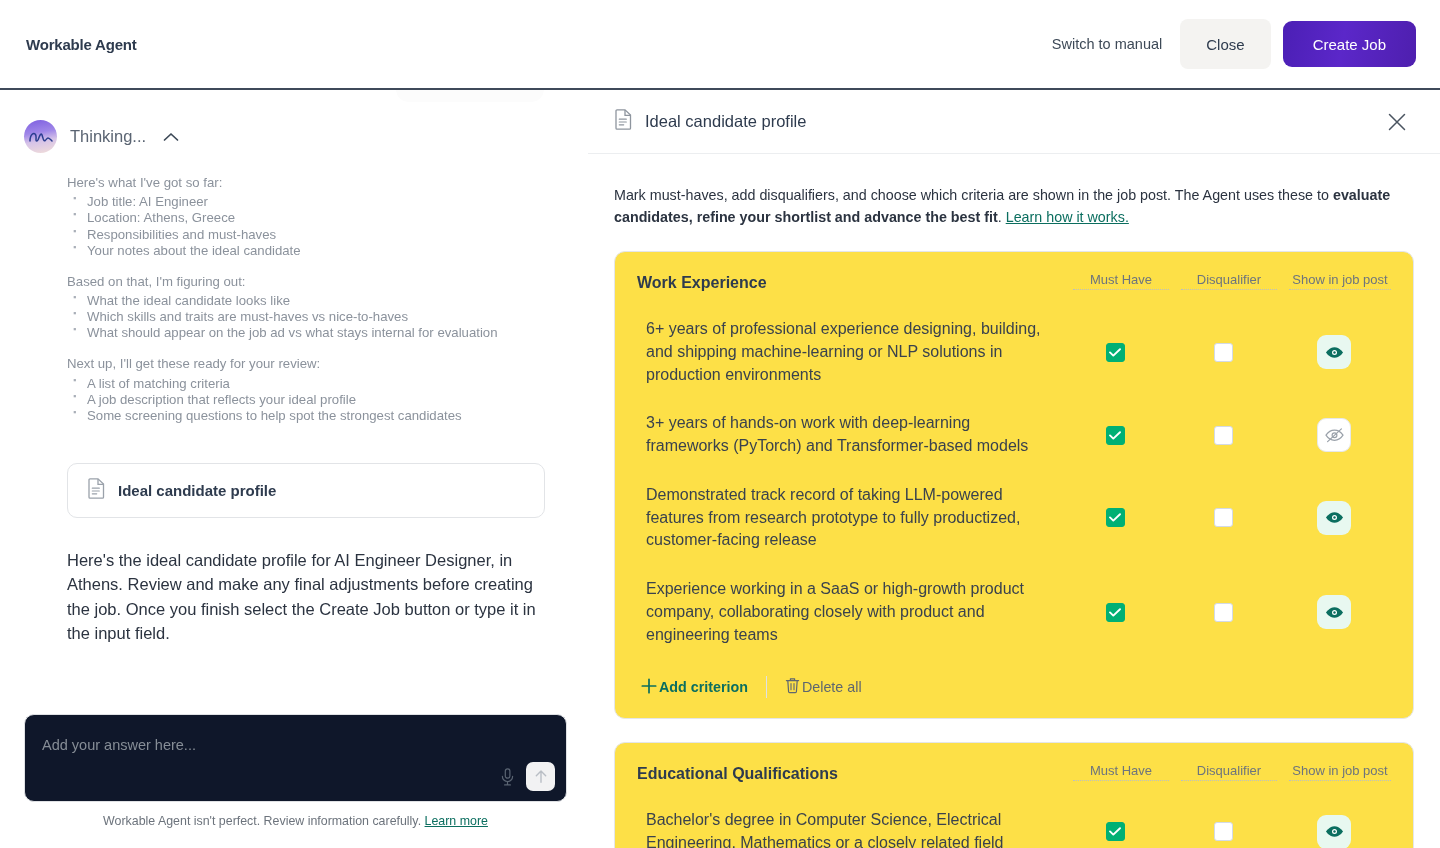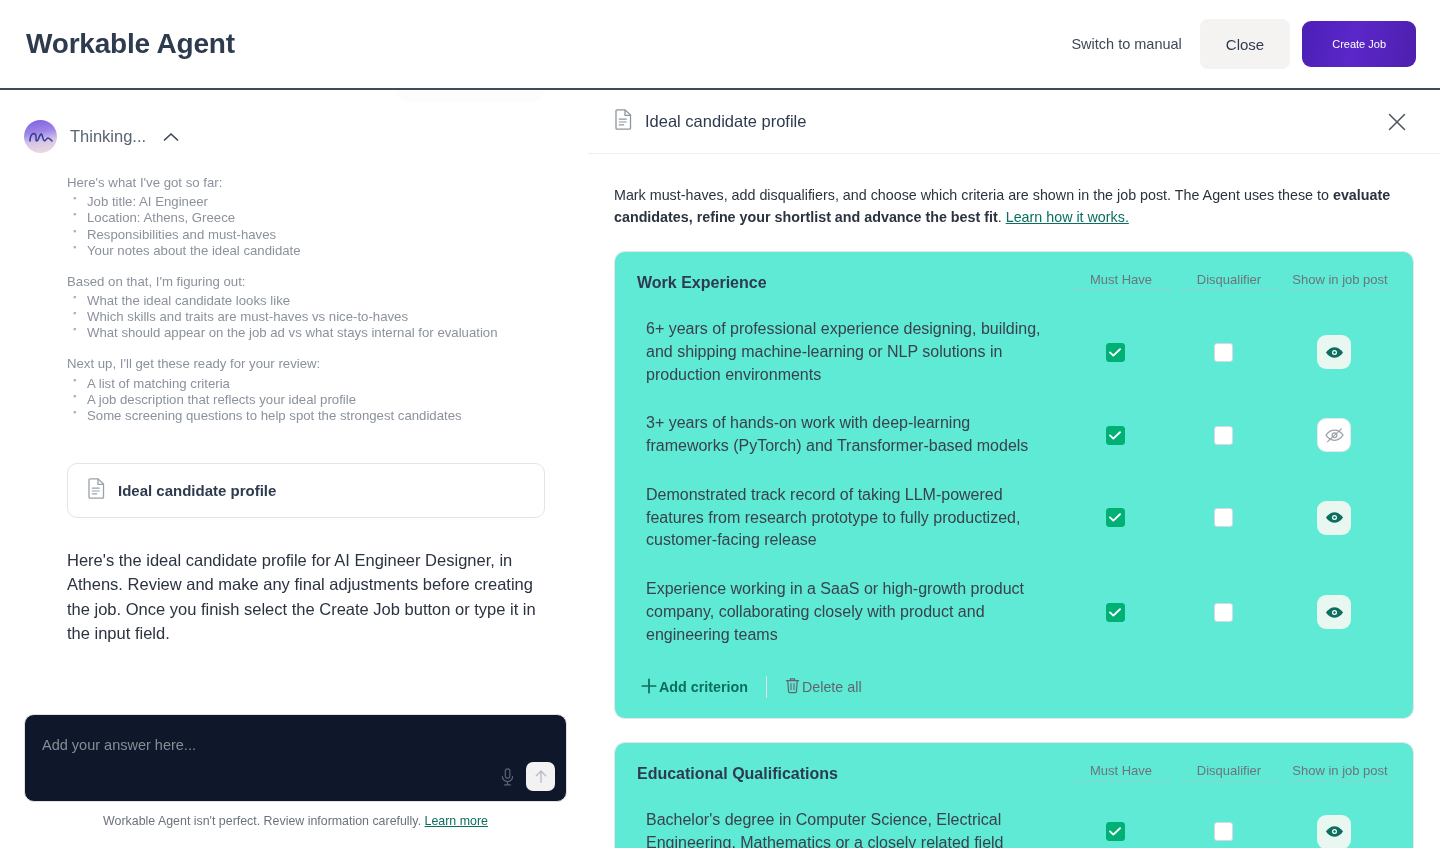--- a/index.html
+++ b/index.html
@@ -15,36 +15,36 @@
   
   .topbar {
     height: 90px; flex: 0 0 90px;
     border-bottom: 2px solid #3f4a5a;
     display: flex; align-items: center;
     padding: 0 24px 0 26px;
     background: #fff;
     position: relative; z-index: 5;
   }
   .app-title {
-    font-size: 28px; font-weight: bold; color: #2e3b4e; letter-spacing: -0.2px;
+    font-size: 15px; font-weight: bold; color: #2e3b4e; letter-spacing: -0.2px;
   }
   .topbar-right { margin-left: auto; display: flex; align-items: center; gap: 0; }
   .switch-manual {
     font-size: 14.5px; color: #3d4957; margin-right: 18px; cursor: pointer;
   }
   .btn-close {
     background: #f4f3f1; border: none; border-radius: 8px;
     font-size: 15px; color: #2e3b4e; font-weight: 500;
     padding: 0 26px; height: 50px; cursor: pointer; margin-right: 12px;
     font-family: inherit;
   }
   .btn-create {
     background: linear-gradient(100deg, #4b1fb5 0%, #5b27c9 45%, #4e1fae 100%);
     border: none; border-radius: 9px;
-    font-size: 11px; color: #fff; font-weight: 500;
+    font-size: 15px; color: #fff; font-weight: 500;
     padding: 0 30px; height: 46px; cursor: pointer;
     font-family: inherit;
   }
 
   
   .body { flex: 1; display: flex; min-height: 0; position: relative; background:#fff;}
 
   
   .chat {
     width: 588px; flex: 0 0 588px;
@@ -138,21 +138,21 @@
 
   .intro {
     margin: 30px 0 0 0; font-size: 14.3px; line-height: 1.55; color: #2b3340;
     max-width: 790px;
   }
   .intro b { font-weight: bold; }
   .intro a { color: #0b6e5f; text-decoration: underline; }
 
   .card {
     margin-top: 23px; border: 1px solid #e4e6e9; border-radius: 11px;
-    padding: 20px 22px 20px 22px; background: #5eead4;
+    padding: 20px 22px 20px 22px; background: #fde047;
   }
   .card-head { display: flex; align-items: flex-start; }
   .card-title { font-size: 16px; font-weight: bold; color: #2e3b4e; flex: 1; padding-top: 2px;}
   .col-hdr {
     font-size: 13px; color: #6d747d; text-align: center;
     border-bottom: 1px dotted #b9bec5; padding-bottom: 2px;
     cursor: help; white-space: nowrap;
   }
   .c-must { width: 96px; }
   .c-dis  { width: 96px; margin-left: 12px; }

